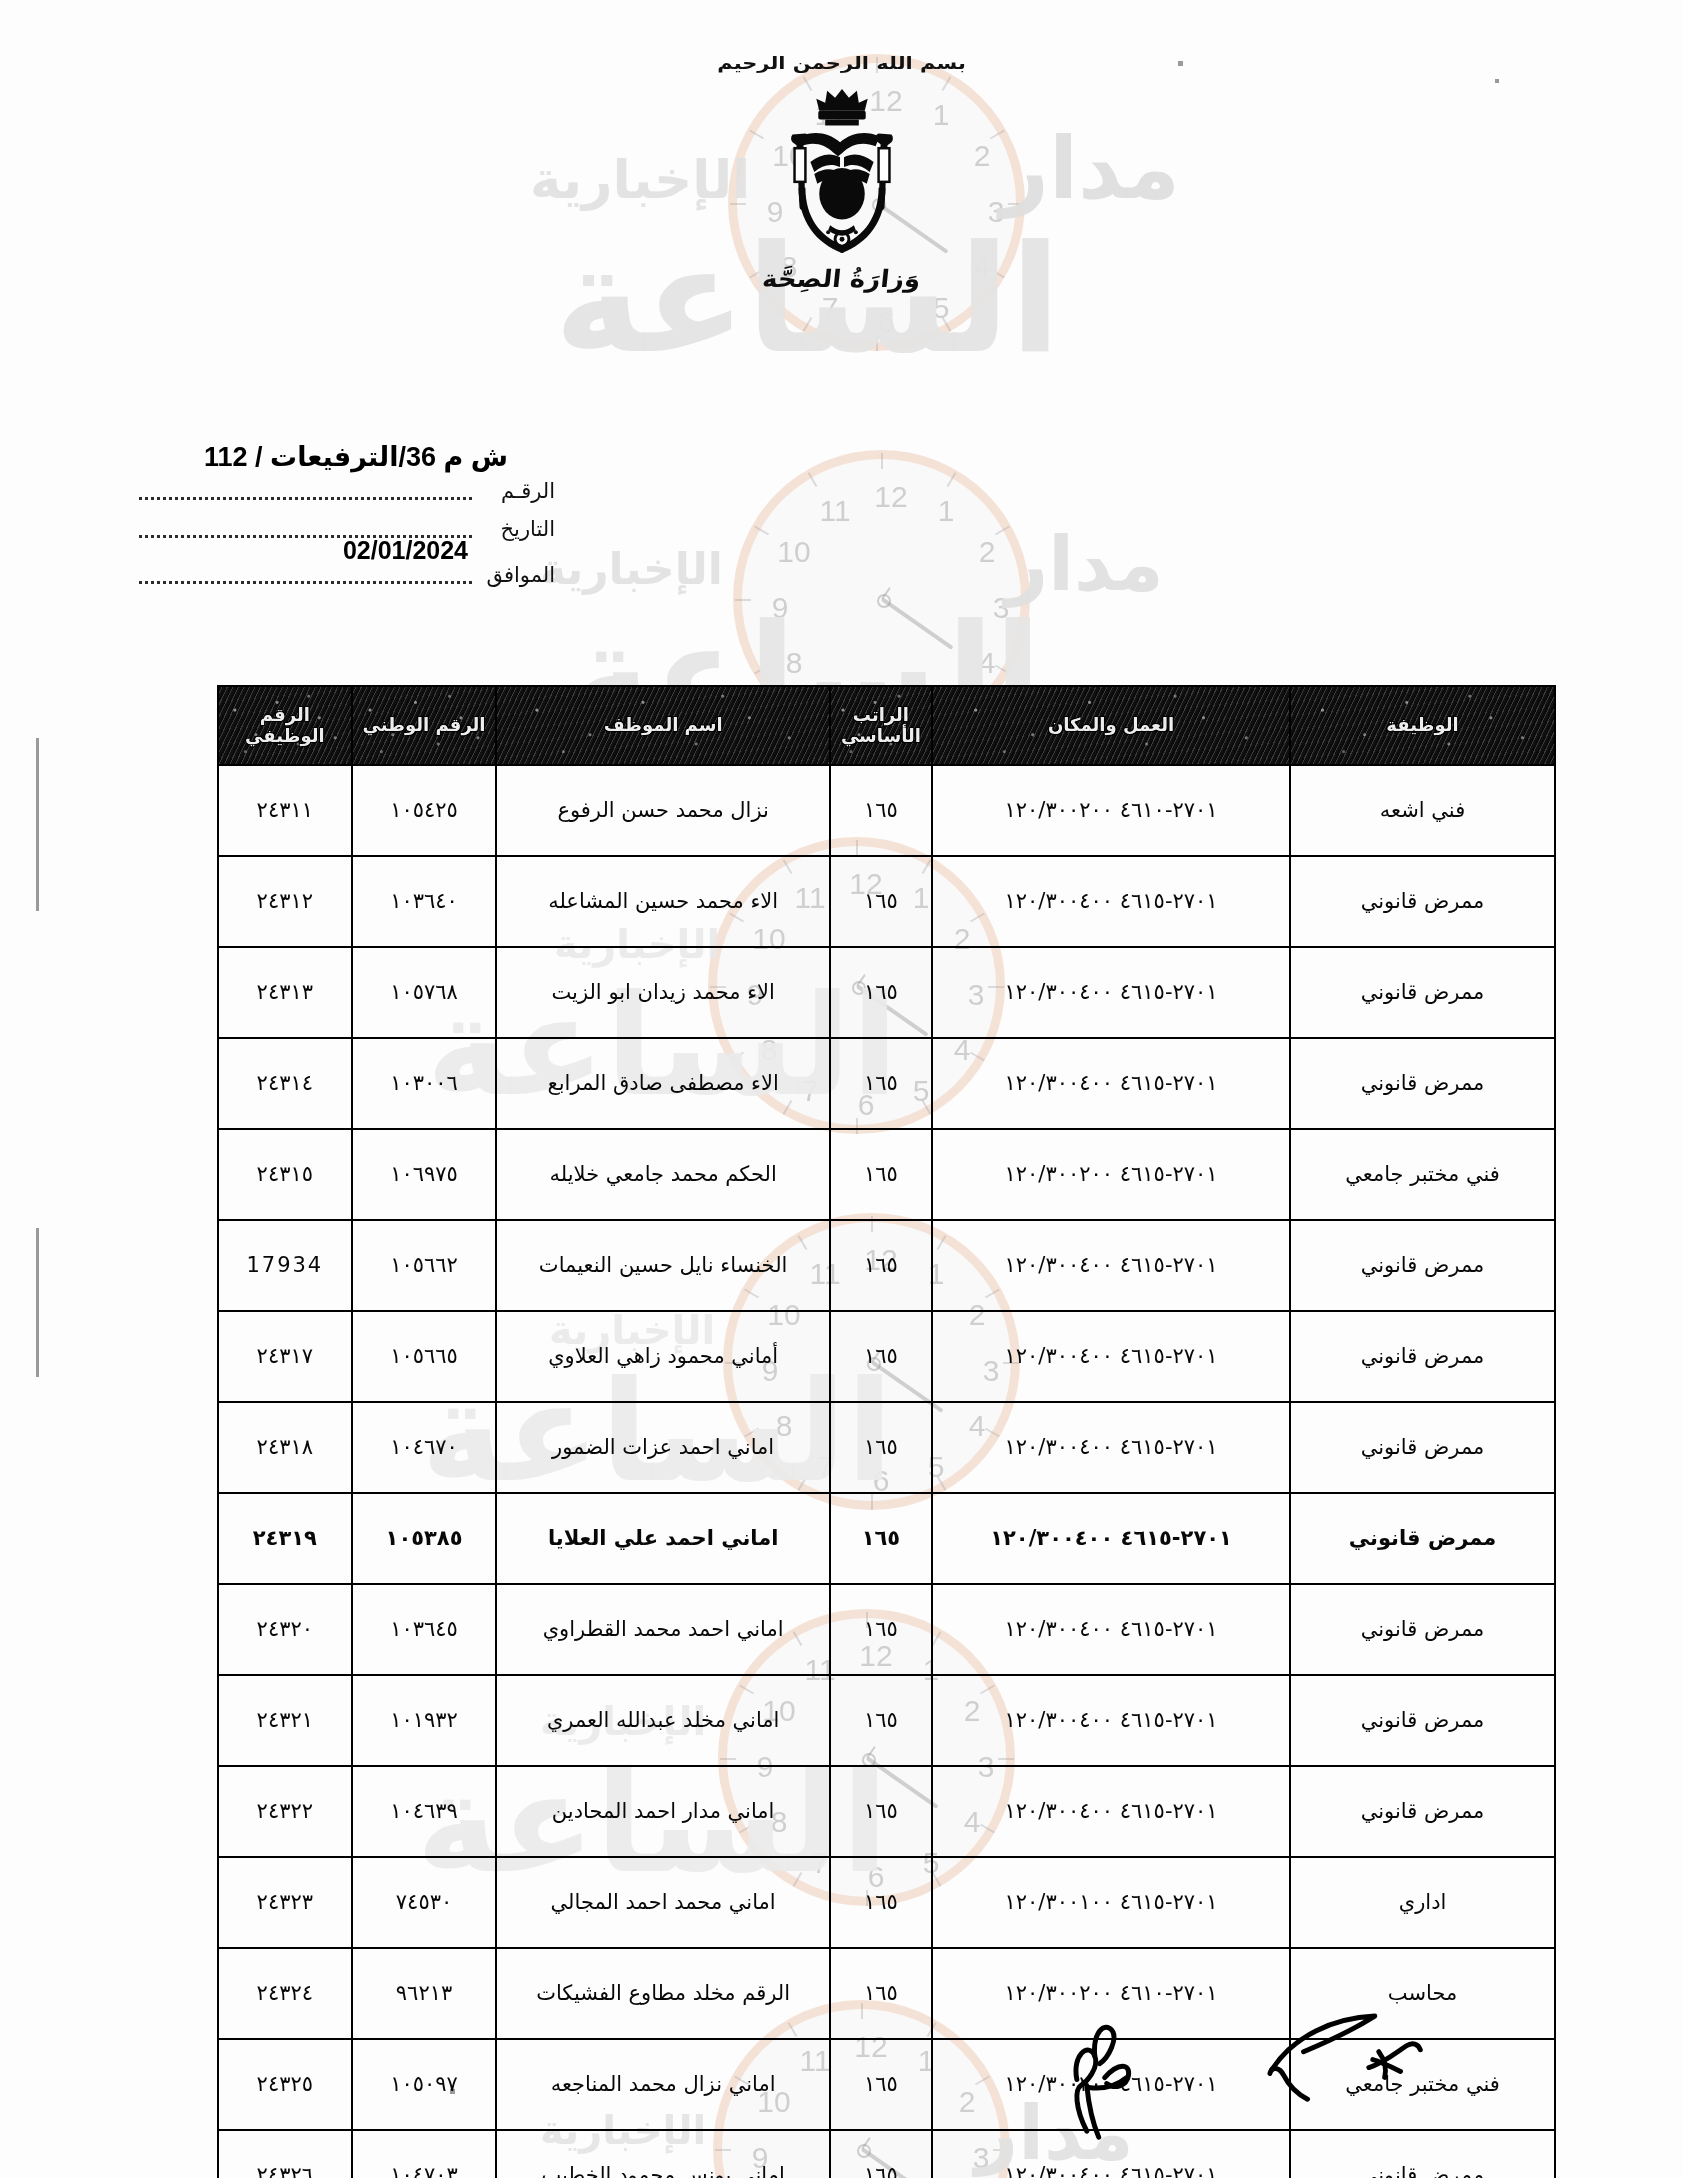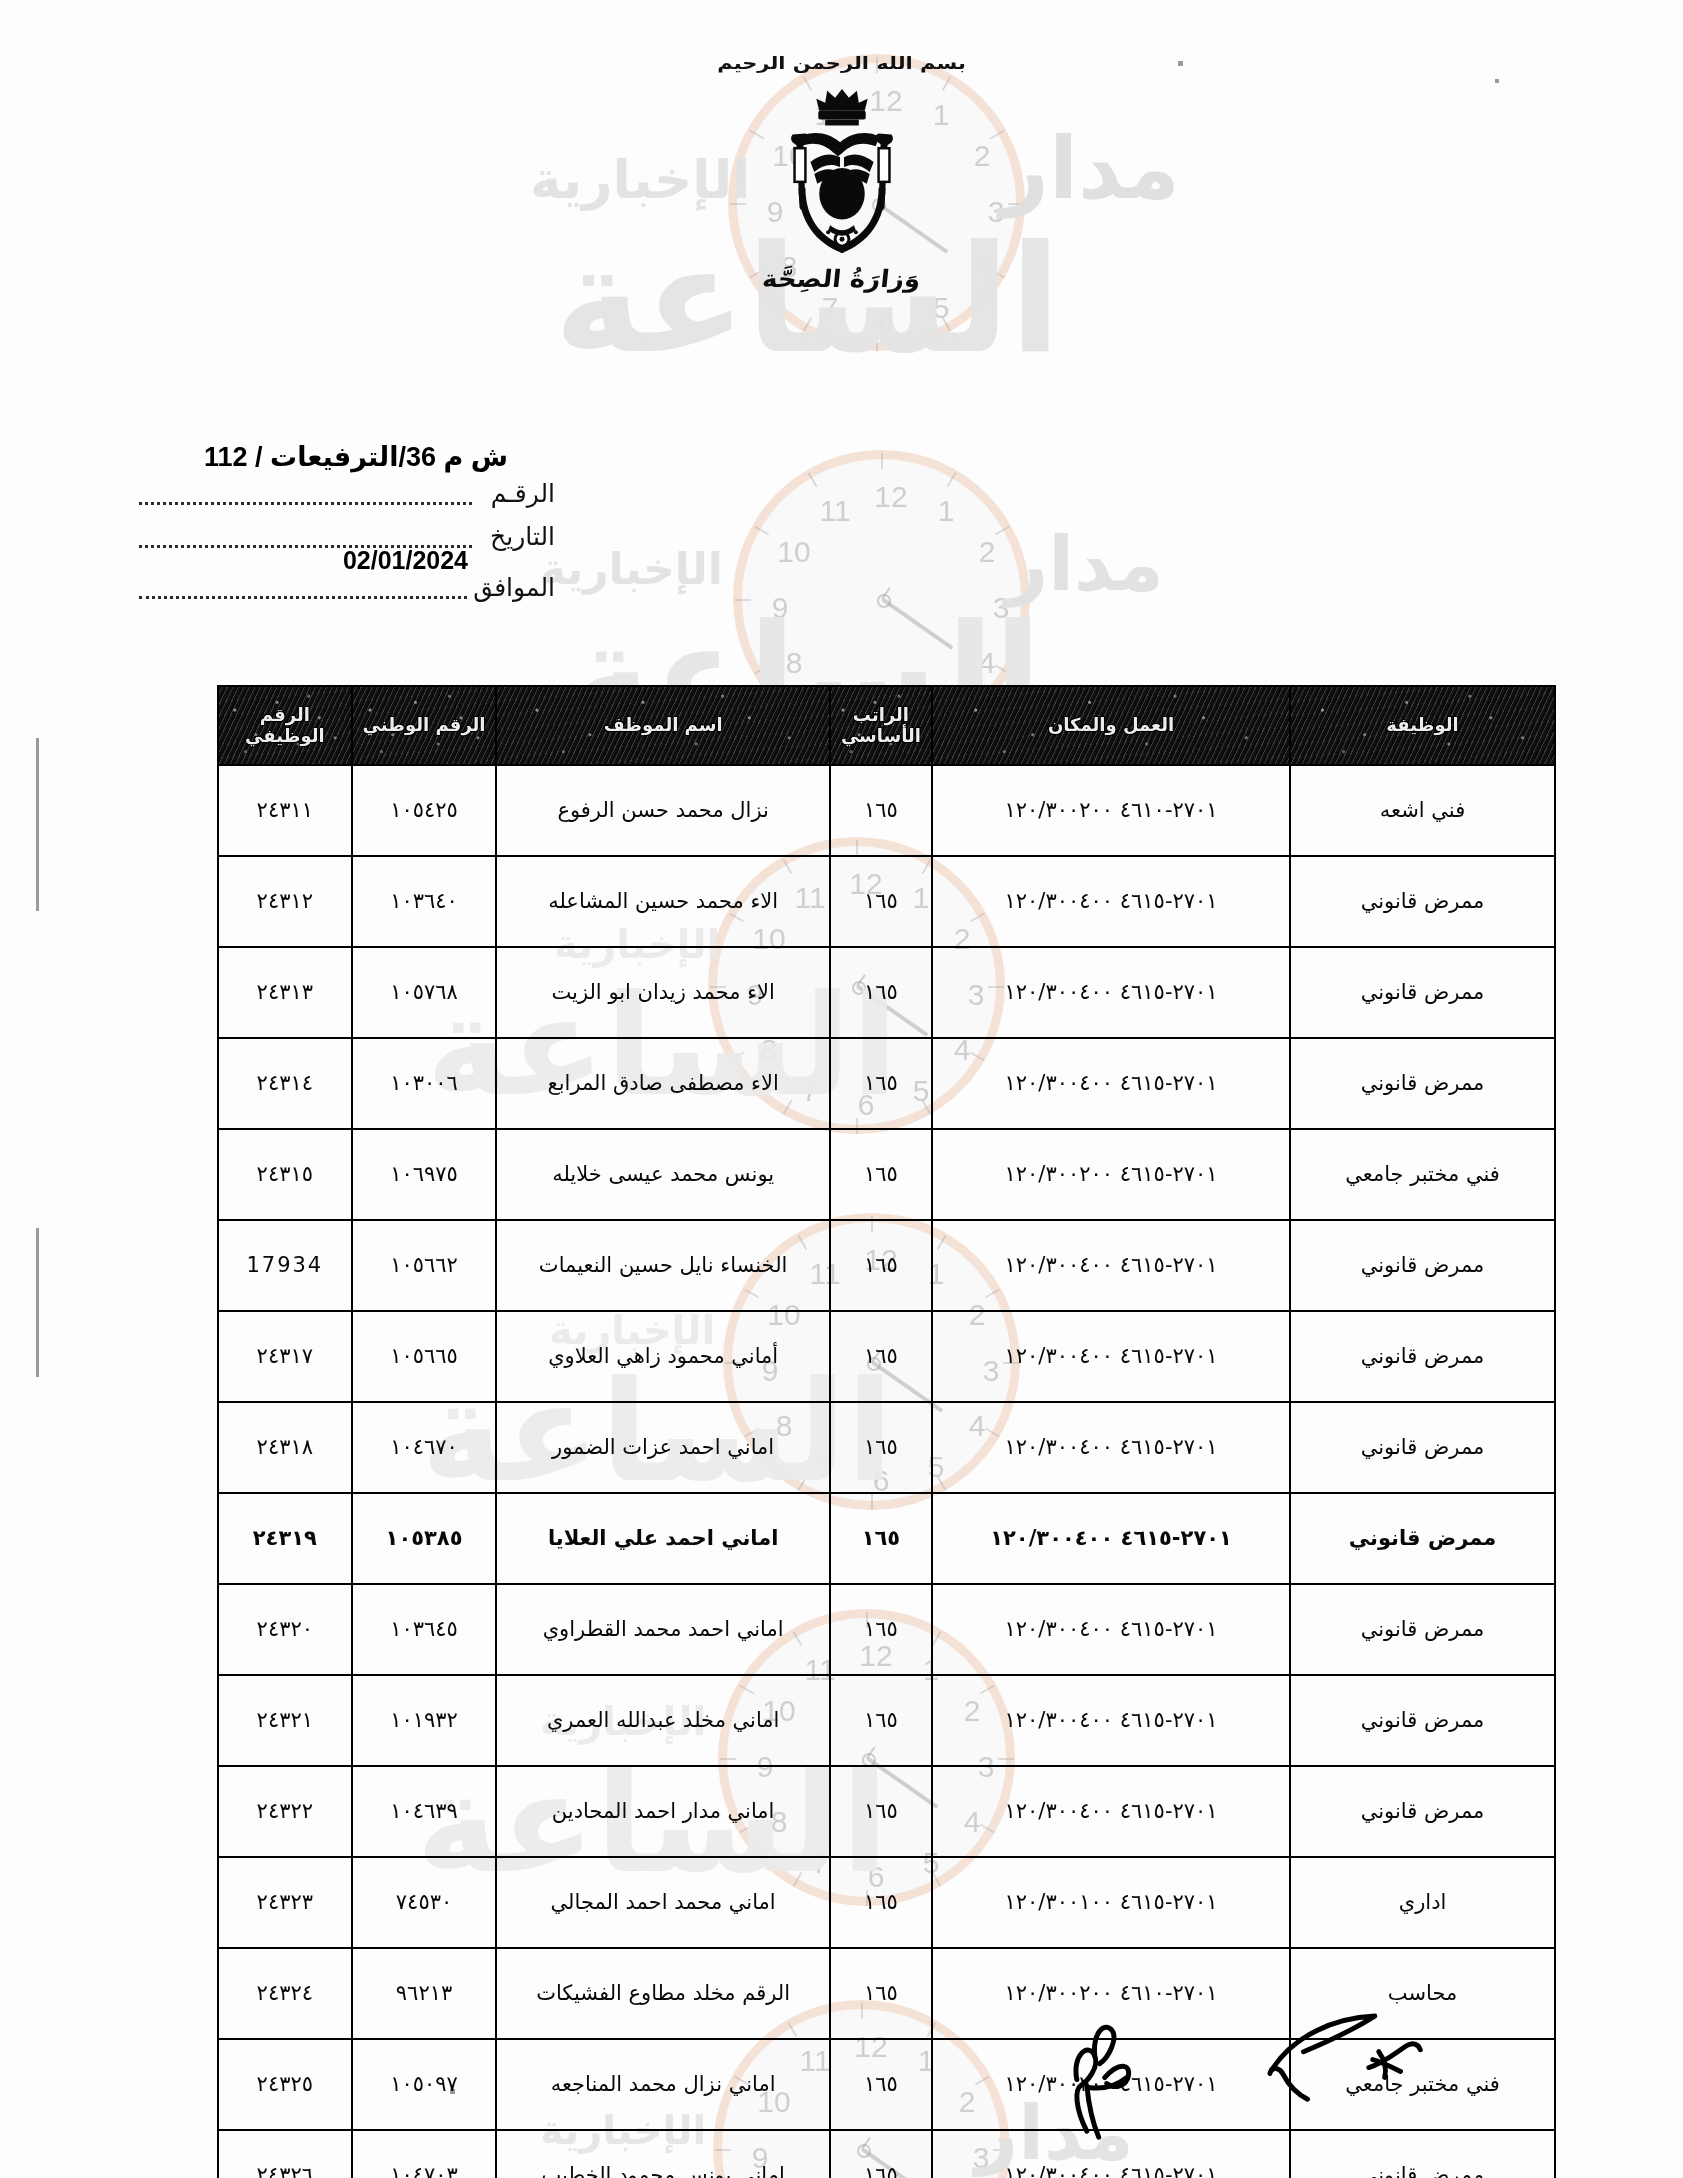--- a/index.html
+++ b/index.html
@@ -134,21 +134,21 @@
   }
   .meta-row {
     display: flex;
     align-items: flex-end;
     justify-content: flex-start;
     gap: 6px;
     margin-bottom: 14px;
     direction: rtl;
   }
   .meta-row .lbl {
-    font-size: 25px;
+    font-size: 21px;
     color: #111;
     font-family: "DejaVu Sans", sans-serif;
     white-space: nowrap;
     min-width: 77px;
     text-align: right;
   }
   .meta-row .dots {
     flex: 1;
     border-bottom: 3px dotted #2b2b2b;
     height: 14px;
@@ -590,21 +590,21 @@
             <td class="c-place">٢٧٠١-٤٦١٥ ١٢٠/٣٠٠٤٠٠</td>
             <td class="c-salary">١٦٥</td>
             <td class="c-name">الاء مصطفى صادق المرابع</td>
             <td class="c-nat">١٠٣٠٠٦</td>
             <td class="c-seq">٢٤٣١٤</td>
           </tr>
           <tr>
             <td class="c-job">فني مختبر جامعي</td>
             <td class="c-place">٢٧٠١-٤٦١٥ ١٢٠/٣٠٠٢٠٠</td>
             <td class="c-salary">١٦٥</td>
-            <td class="c-name">يونس محمد عيسى خلايله</td>
+            <td class="c-name">الحكم محمد جامعي خلايله</td>
             <td class="c-nat">١٠٦٩٧٥</td>
             <td class="c-seq">٢٤٣١٥</td>
           </tr>
           <tr>
             <td class="c-job">ممرض قانوني</td>
             <td class="c-place">٢٧٠١-٤٦١٥ ١٢٠/٣٠٠٤٠٠</td>
             <td class="c-salary">١٦٥</td>
             <td class="c-name">الخنساء نايل حسين النعيمات</td>
             <td class="c-nat">١٠٥٦٦٢</td>
             <td class="c-seq">17934</td>

